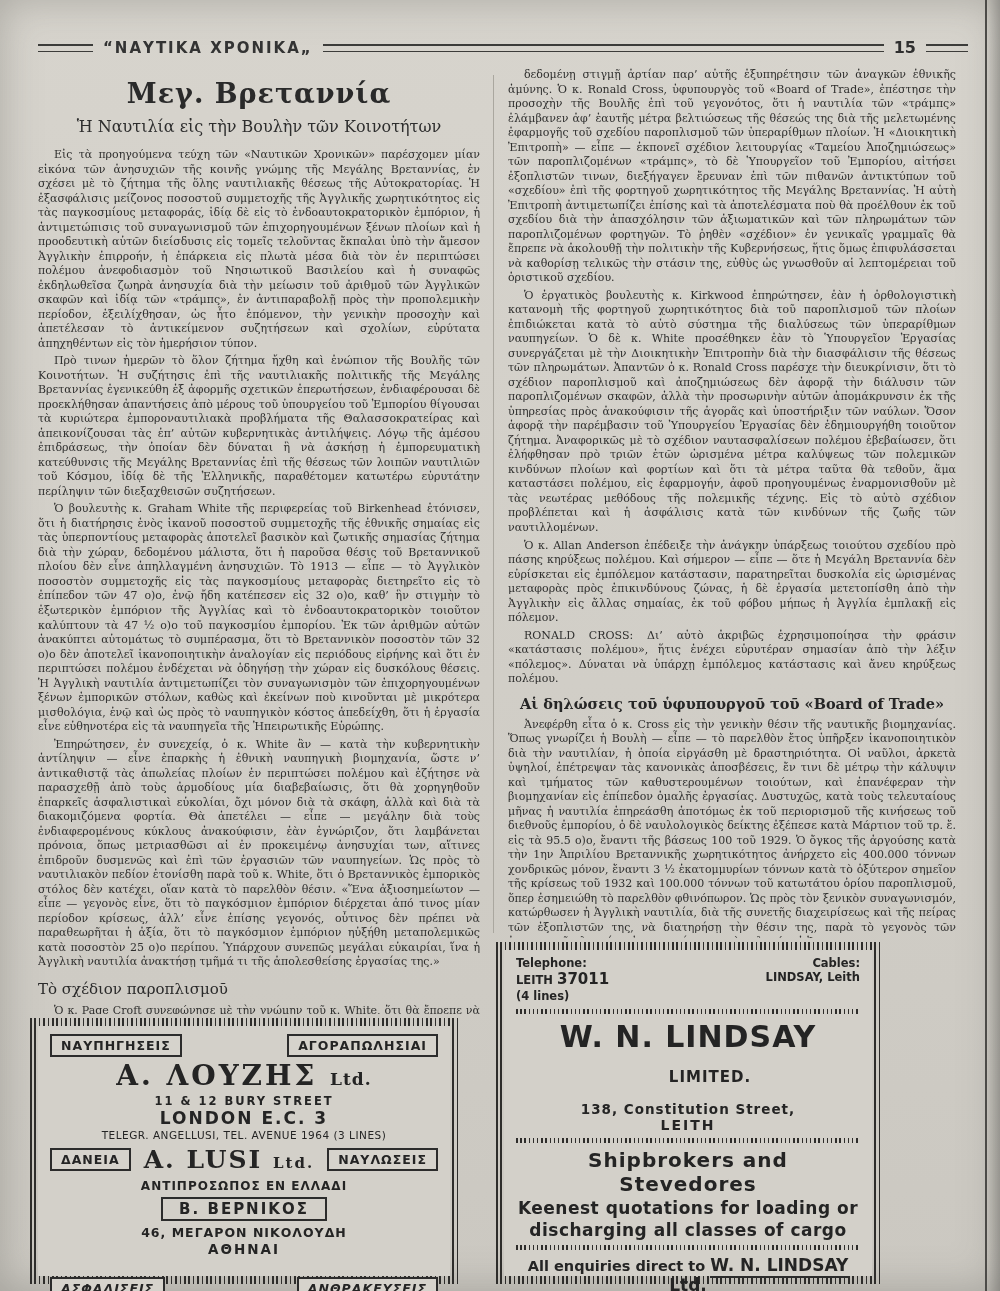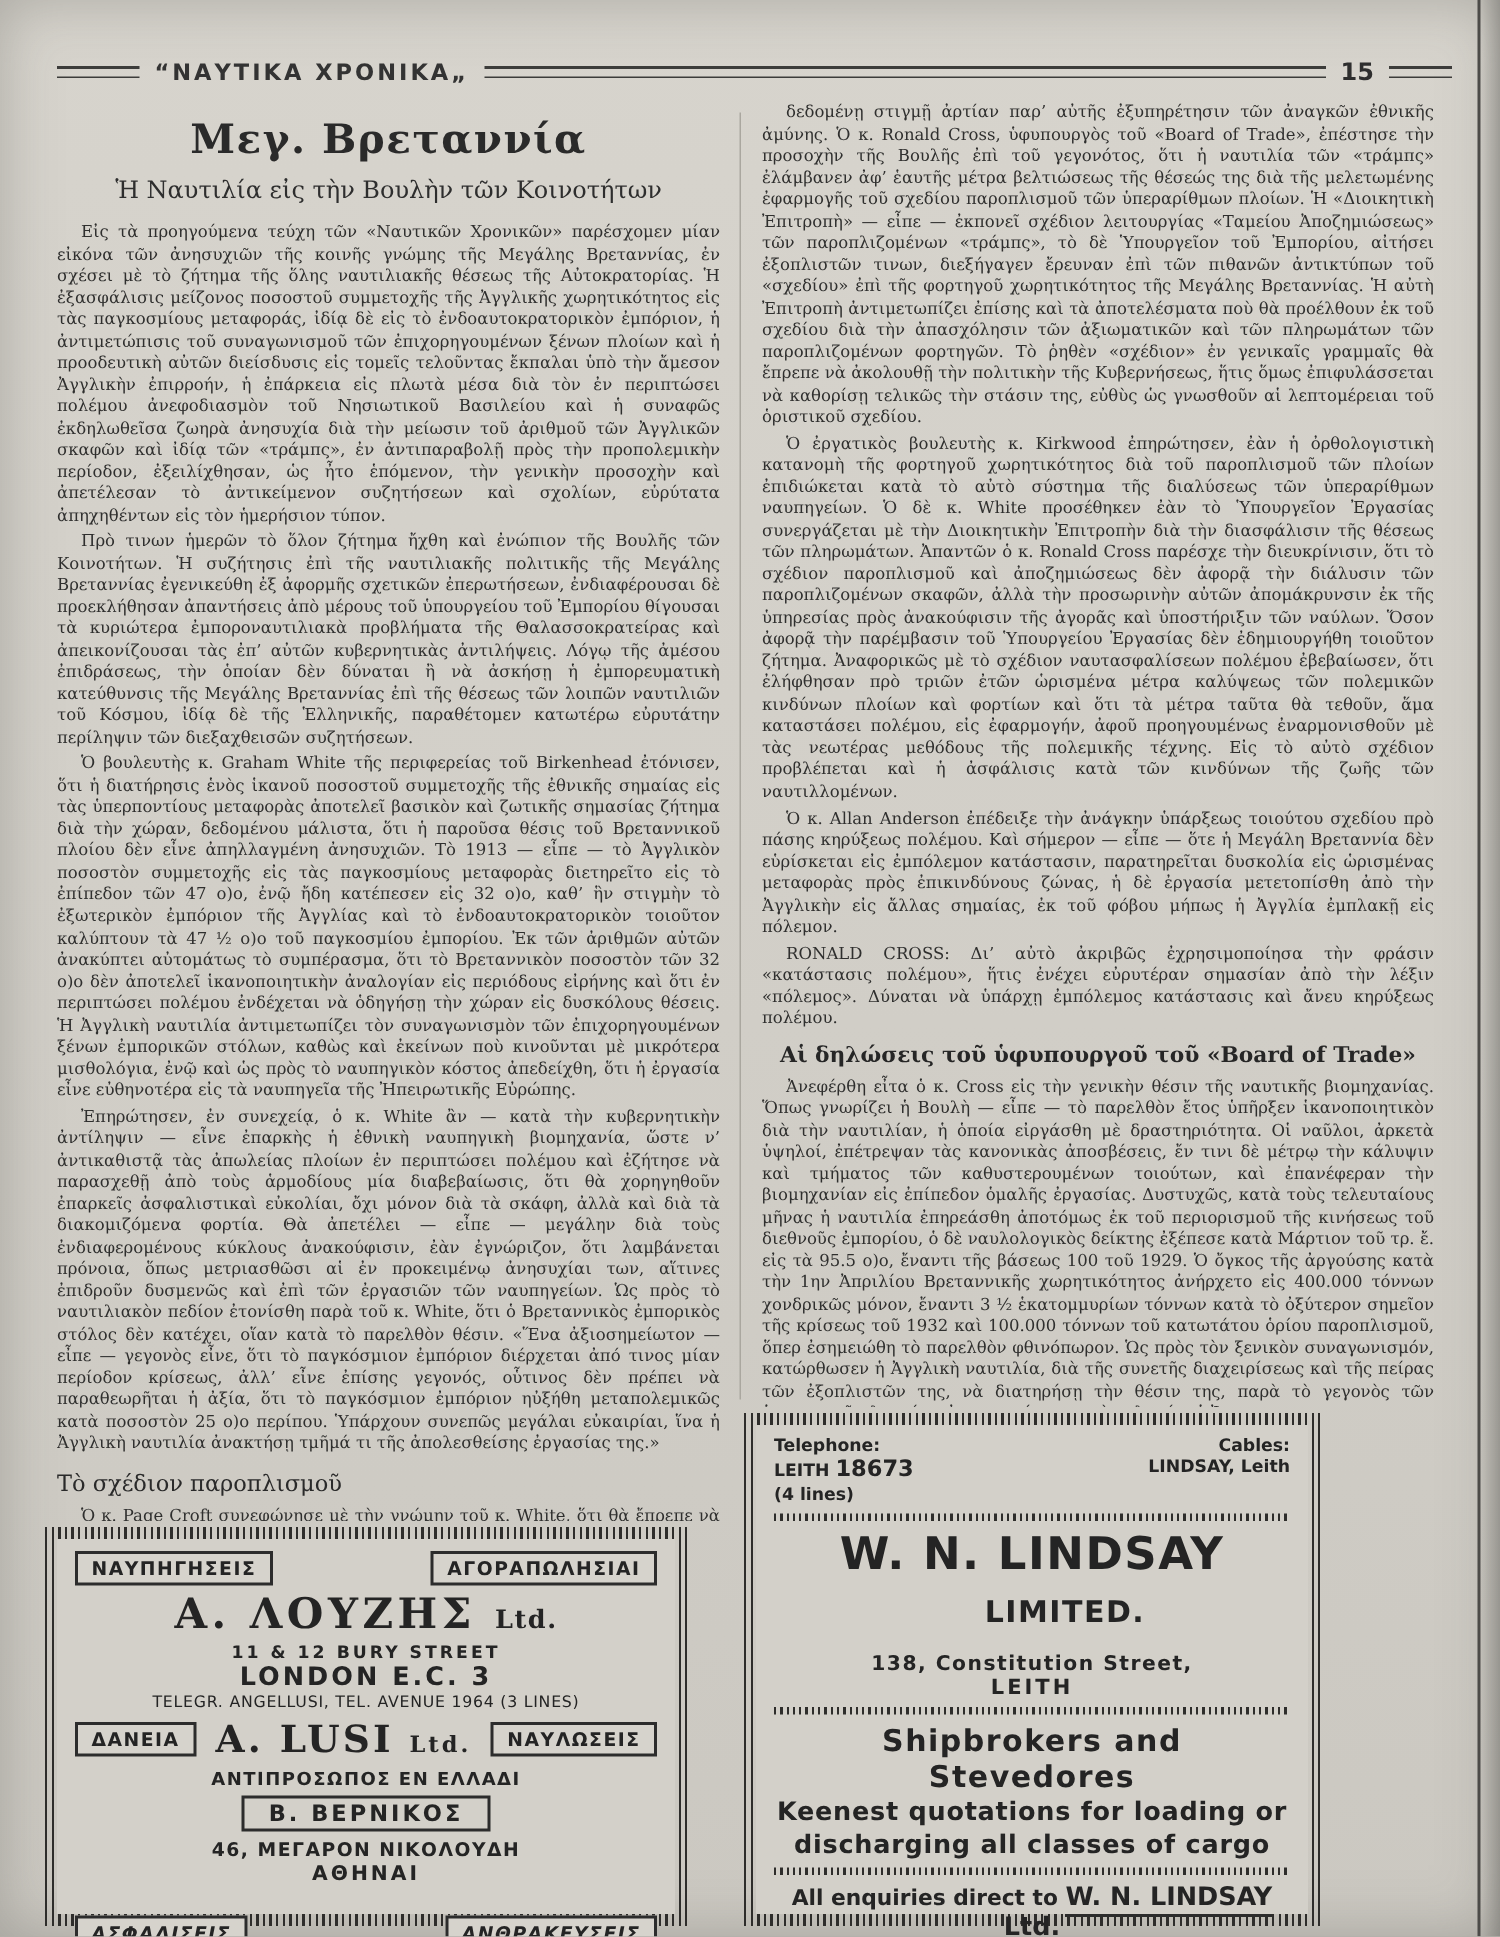--- a/index.html
+++ b/index.html
@@ -62,21 +62,21 @@
 
   
   .ad-lindsay{left:496px;top:942px;width:384px;height:342px;}
   .lind-content{padding:6px 12px 4px;text-align:center;font-family:"DejaVu Sans",sans-serif;color:#242424;}
   .lind-head{display:flex;justify-content:space-between;align-items:flex-start;}
   .lind-head .blk{font-weight:bold;font-size:11.5px;line-height:1.25;}
   .lind-head .left{text-align:left;}
   .lind-head .right{text-align:right;}
   .lind-phone-num{font-size:15px;}
   .lind-name{font-weight:bold;font-size:30px;letter-spacing:1px;margin-top:2px;}
-  .lind-name .suffix{font-size:20px;margin-left:44px;}
+  .lind-name .suffix{font-size:15px;margin-left:44px;}
   .lind-street{font-weight:bold;font-size:13.5px;letter-spacing:1px;margin-top:12px;}
   .lind-city{font-weight:bold;font-size:14px;letter-spacing:2px;}
   .lind-line1{font-weight:bold;font-size:20px;letter-spacing:1px;margin-top:3px;}
   .lind-line23{font-weight:bold;font-size:17px;letter-spacing:.5px;margin-top:2px;}
   .lind-enq{font-weight:bold;font-size:14.5px;margin-top:3px;}
   .lind-enq .name{font-size:17px;border-bottom:2px solid #2c2c2c;padding-bottom:1px;}
   .lind-leithbox{display:inline-block;border:1.5px solid #2c2c2c;padding:0 9px;font-weight:bold;font-size:11.5px;letter-spacing:1px;margin:3px 0 0 180px;}
   .lind-agents{font-weight:bold;font-size:13.5px;margin-top:2px;text-align:center;}
   .lind-agents .name{font-size:21px;letter-spacing:.5px;}
   .lind-avenue{font-weight:bold;font-size:12.5px;margin-top:4px;}
@@ -148,21 +148,21 @@
       </div>
     </div>
   </div>
 
   <div class="ad ad-lindsay">
     <div class="ad-inner">
       <div class="lind-content">
         <div class="lind-head">
           <div class="blk left">
             <div>Telephone:</div>
-            <div><span>LEITH</span> <span class="lind-phone-num">18673</span></div>
+            <div><span>LEITH</span> <span class="lind-phone-num">37011</span></div>
             <div>(4 lines)</div>
           </div>
           <div class="blk right">
             <div>Cables:</div>
             <div>LINDSAY, Leith</div>
           </div>
         </div>
         <div class="tickrule"></div>
         <div class="lind-name"><span>W. N. LINDSAY</span> <span class="suffix">LIMITED.</span></div>
         <div class="lind-street">138,  Constitution  Street,</div>

